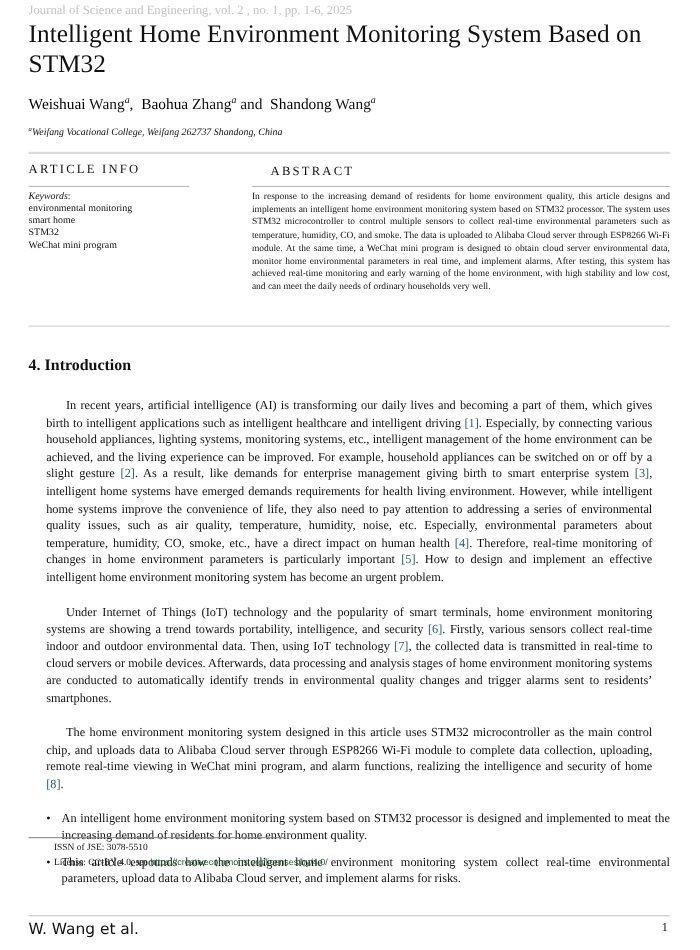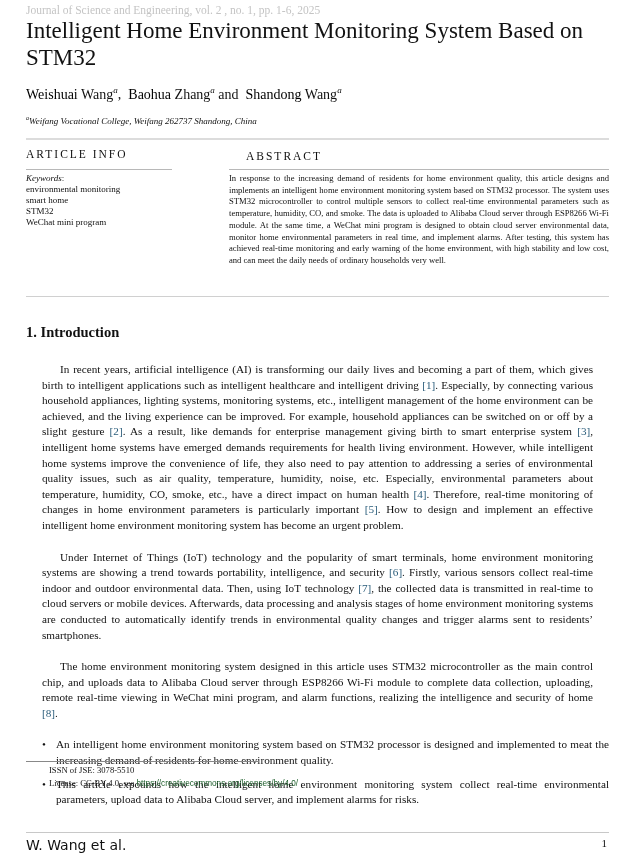--- a/index.html
+++ b/index.html
@@ -68,21 +68,21 @@
     <div>STM32</div>
     <div>WeChat mini program</div>
   </div>
 
   <div class="ab-head">ABSTRACT</div>
   <div class="ab-rule"></div>
   <p class="abstract">In response to the increasing demand of residents for home environment quality, this article designs and implements an intelligent home environment monitoring system based on STM32 processor. The system uses STM32 microcontroller to control multiple sensors to collect real-time environmental parameters such as temperature, humidity, CO, and smoke. The data is uploaded to Alibaba Cloud server through ESP8266 Wi-Fi module. At the same time, a WeChat mini program is designed to obtain cloud server environmental data, monitor home environmental parameters in real time, and implement alarms. After testing, this system has achieved real-time monitoring and early warning of the home environment, with high stability and low cost, and can meet the daily needs of ordinary households very well.</p>
 
   <div class="rule-mid"></div>
 
-  <h2 class="sec-head">1.  Introduction</h2>
+  <h2 class="sec-head">4.  Introduction</h2>
 
   <div class="body-text">
     <p><span>In recent years, artificial intelligence (AI) is transforming our daily lives and becoming a part of them, which gives birth to intelligent applications such as intelligent healthcare and intelligent driving </span><a class="cite">[1]</a><span>. Especially, by connecting various household appliances, lighting systems, monitoring systems, etc., intelligent management of the home environment can be achieved, and the living experience can be improved. For example, household appliances can be switched on or off by a slight gesture </span><a class="cite">[2]</a><span>. As a result, like demands for enterprise management giving birth to smart enterprise system </span><a class="cite">[3]</a><span>, intelligent home systems have emerged demands requirements for health living environment. However, while intelligent home systems improve the convenience of life, they also need to pay attention to addressing a series of environmental quality issues, such as air quality, temperature, humidity, noise, etc. Especially, environmental parameters about temperature, humidity, CO, smoke, etc., have a direct impact on human health </span><a class="cite">[4]</a><span>. Therefore, real-time monitoring of changes in home environment parameters is particularly important </span><a class="cite">[5]</a><span>. How to design and implement an effective intelligent home environment monitoring system has become an urgent problem.</span></p>
     <p><span>Under Internet of Things (IoT) technology and the popularity of smart terminals, home environment monitoring systems are showing a trend towards portability, intelligence, and security </span><a class="cite">[6]</a><span>. Firstly, various sensors collect real-time indoor and outdoor environmental data. Then, using IoT technology </span><a class="cite">[7]</a><span>, the collected data is transmitted in real-time to cloud servers or mobile devices. Afterwards, data processing and analysis stages of home environment monitoring systems are conducted to automatically identify trends in environmental quality changes and trigger alarms sent to residents’ smartphones.</span></p>
     <p><span>The home environment monitoring system designed in this article uses STM32 microcontroller as the main control chip, and uploads data to Alibaba Cloud server through ESP8266 Wi-Fi module to complete data collection, uploading, remote real-time viewing in WeChat mini program, and alarm functions, realizing the intelligence and security of home </span><a class="cite">[8]</a><span>.</span></p>
     <ul class="bullets">
       <li><span class="dot">•</span><span>An intelligent home environment monitoring system based on STM32 processor is designed and implemented to meat the increasing demand of residents for home environment quality.</span></li>
       <li><span class="dot">•</span><span>This article expounds how the intelligent home environment monitoring system collect real-time environmental parameters, upload data to Alibaba Cloud server, and implement alarms for risks.</span></li>
     </ul>
   </div>

